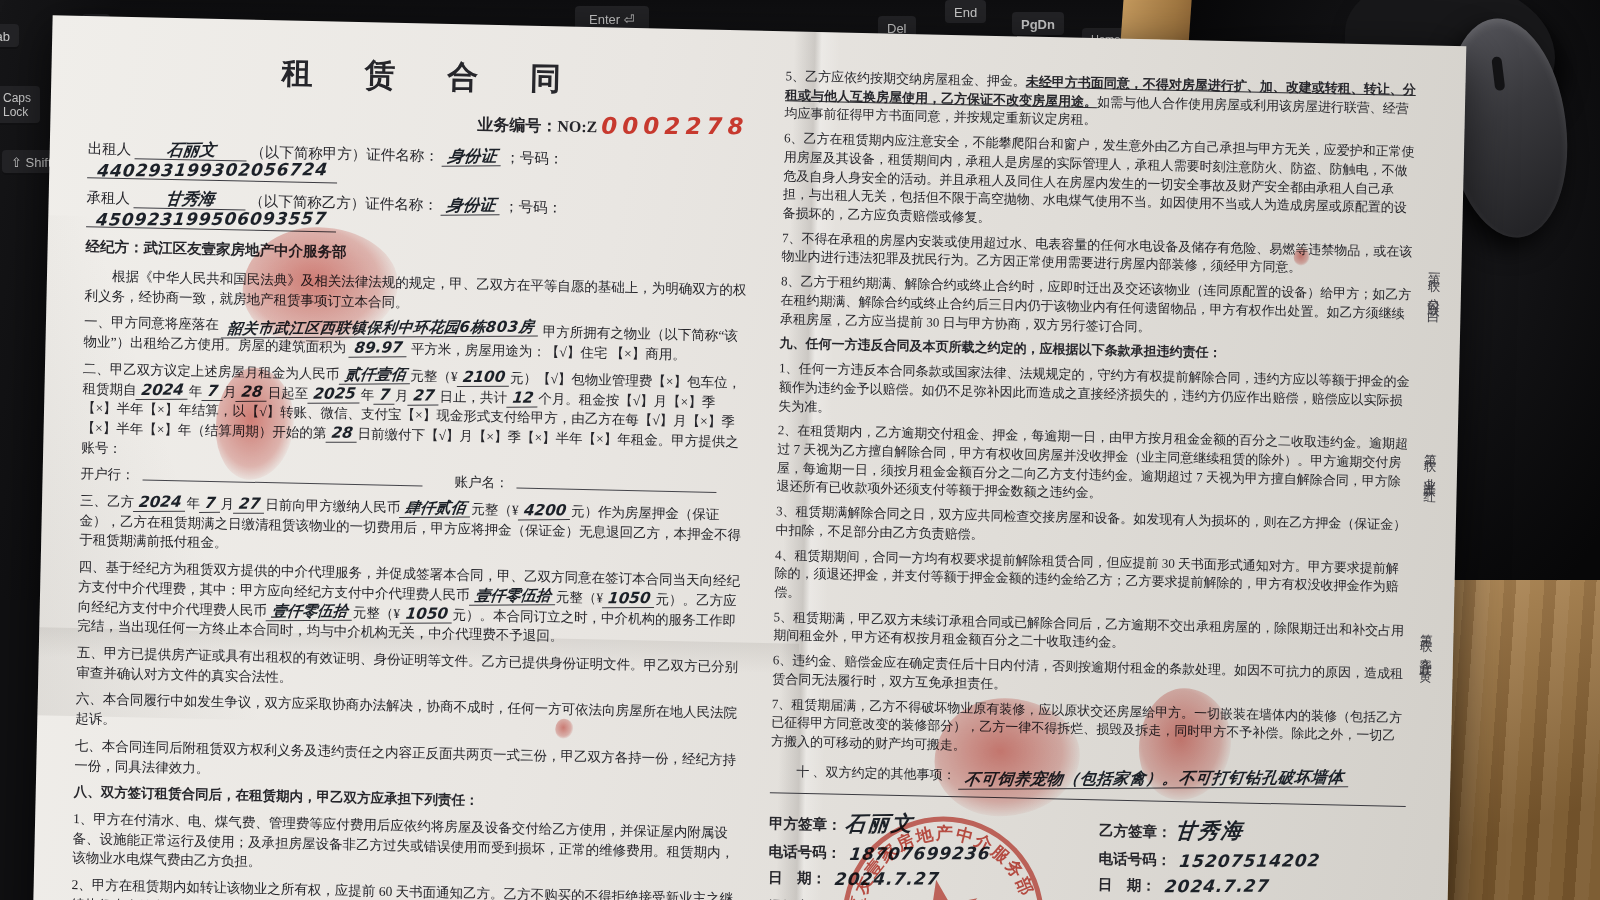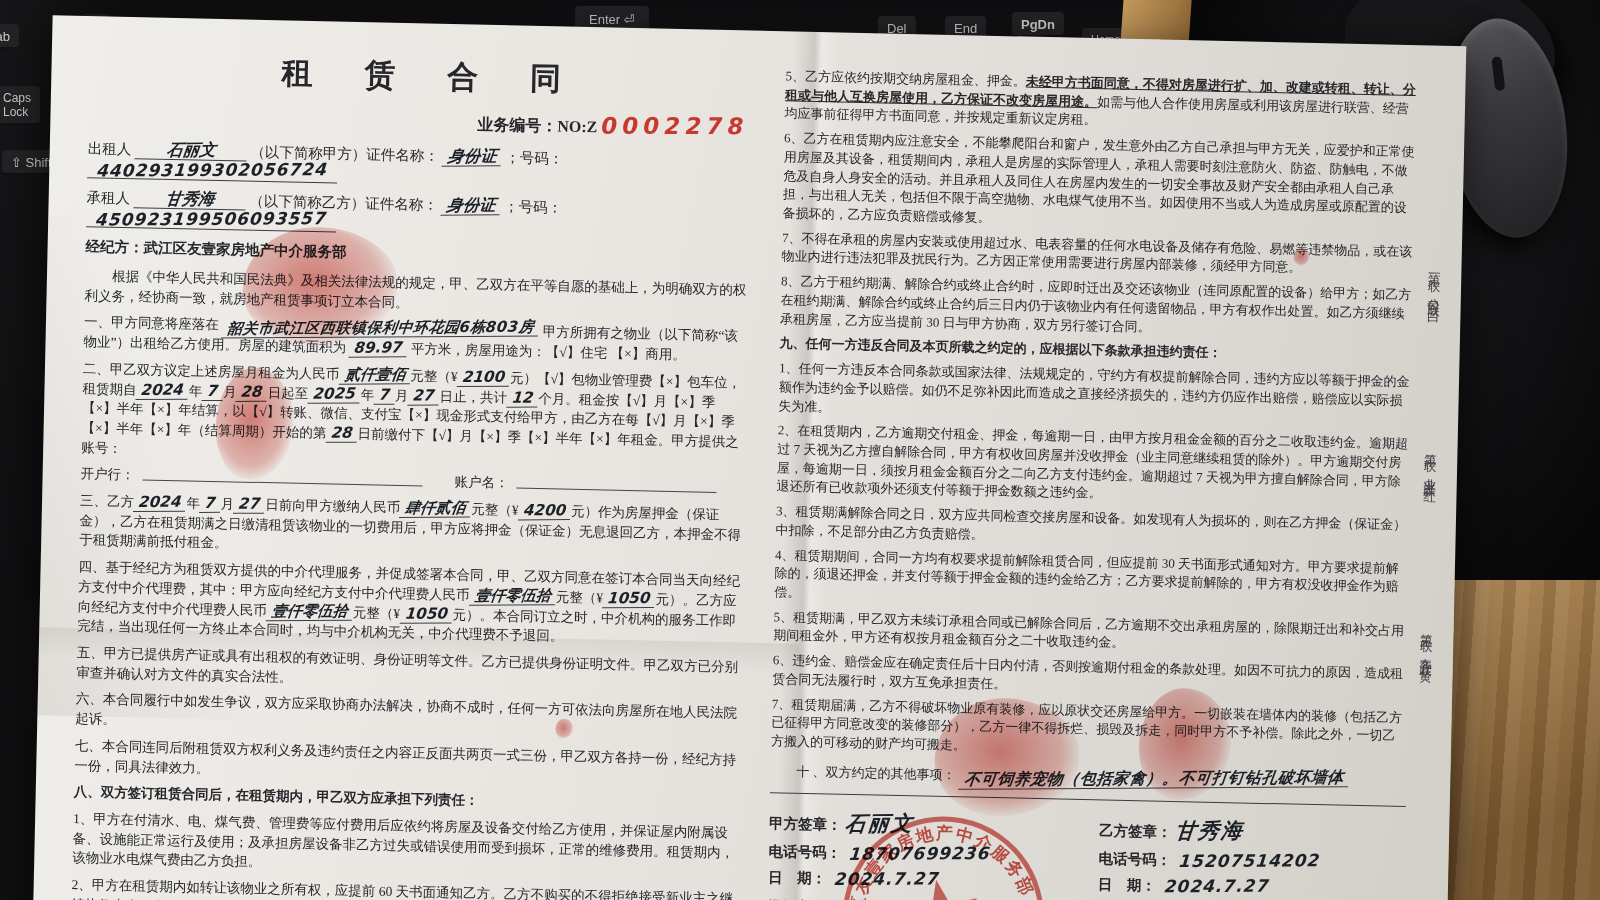--- a/index.html
+++ b/index.html
@@ -83,21 +83,21 @@
 
 <div class="kb-top"></div>
 <div class="kb-left"></div>
 <div class="key" style="left:-20px;top:24px;">Tab</div>
 <div class="key" style="left:82px;top:14px;">Q</div>
 <div class="key" style="left:-6px;top:86px;font-size:12px;line-height:1.2;">Caps
 Lock</div>
 <div class="key" style="left:2px;top:150px;">⇧ Shift</div>
 <div class="key" style="left:575px;top:6px;padding:6px 14px;">Enter ⏎</div>
 <div class="key" style="left:878px;top:16px;">Del</div>
-<div class="key" style="left:945px;top:0;margin-top:16px;">End</div>
+<div class="key" style="left:945px;top:0;">End</div>
 <div class="key" style="left:1012px;top:12px;font-weight:bold;">PgDn</div>
 <div class="key" style="left:1082px;top:28px;font-size:11px;">Home</div>
 <div class="key" style="left:1133px;top:24px;">↑</div>
 <div class="key" style="left:1198px;top:18px;font-size:11px;">PgUp</div>
 <div class="key" style="left:1288px;top:8px;padding:8px 12px;">+</div>
 
 <div class="mousepad"></div>
 <div class="wood-strip"></div>
 <div class="fabric"></div>
 <div class="mouse">

